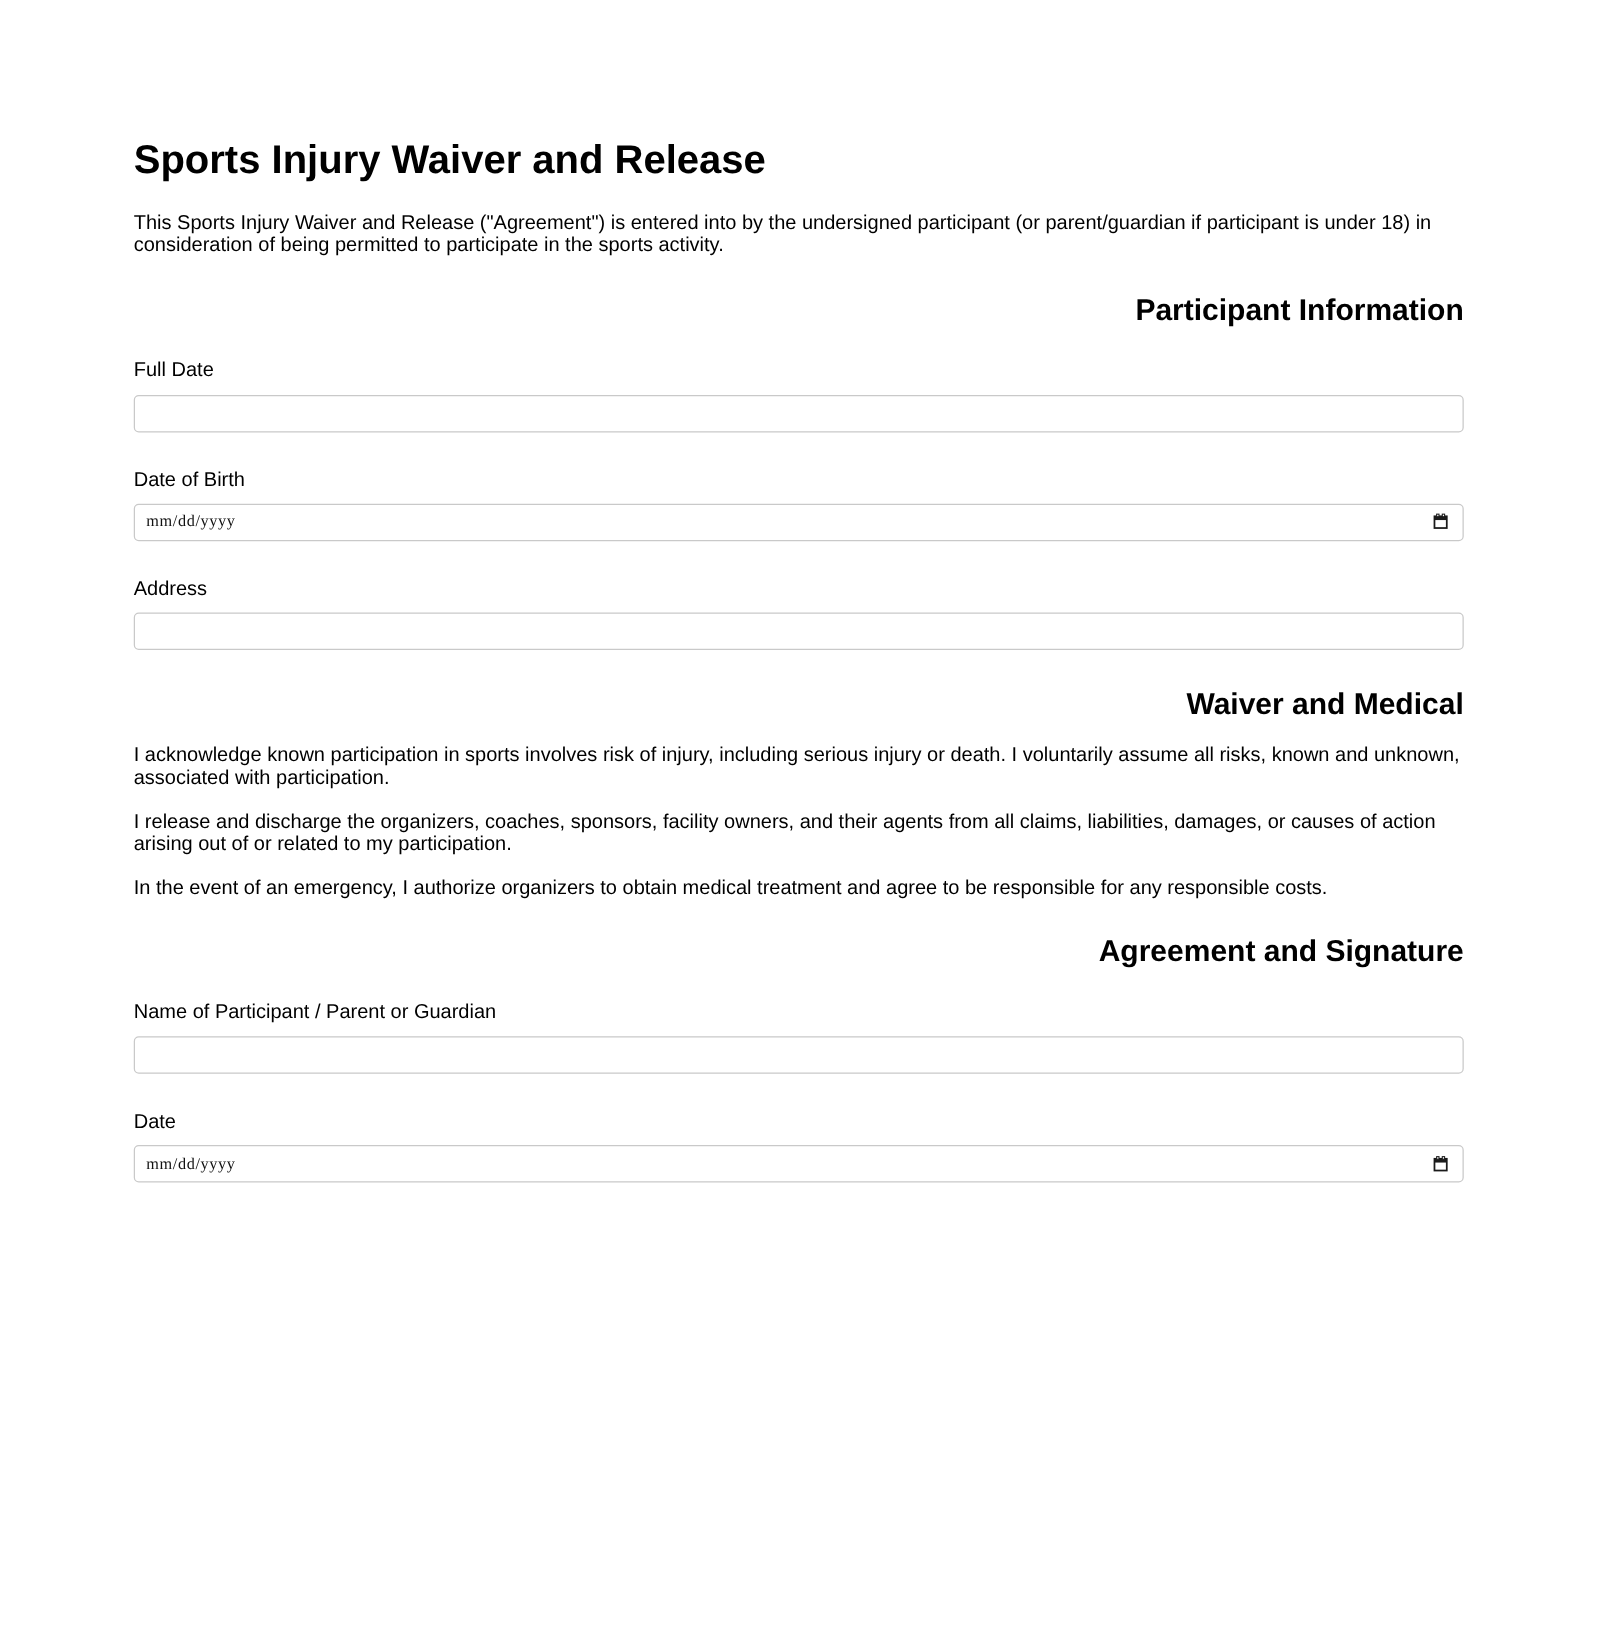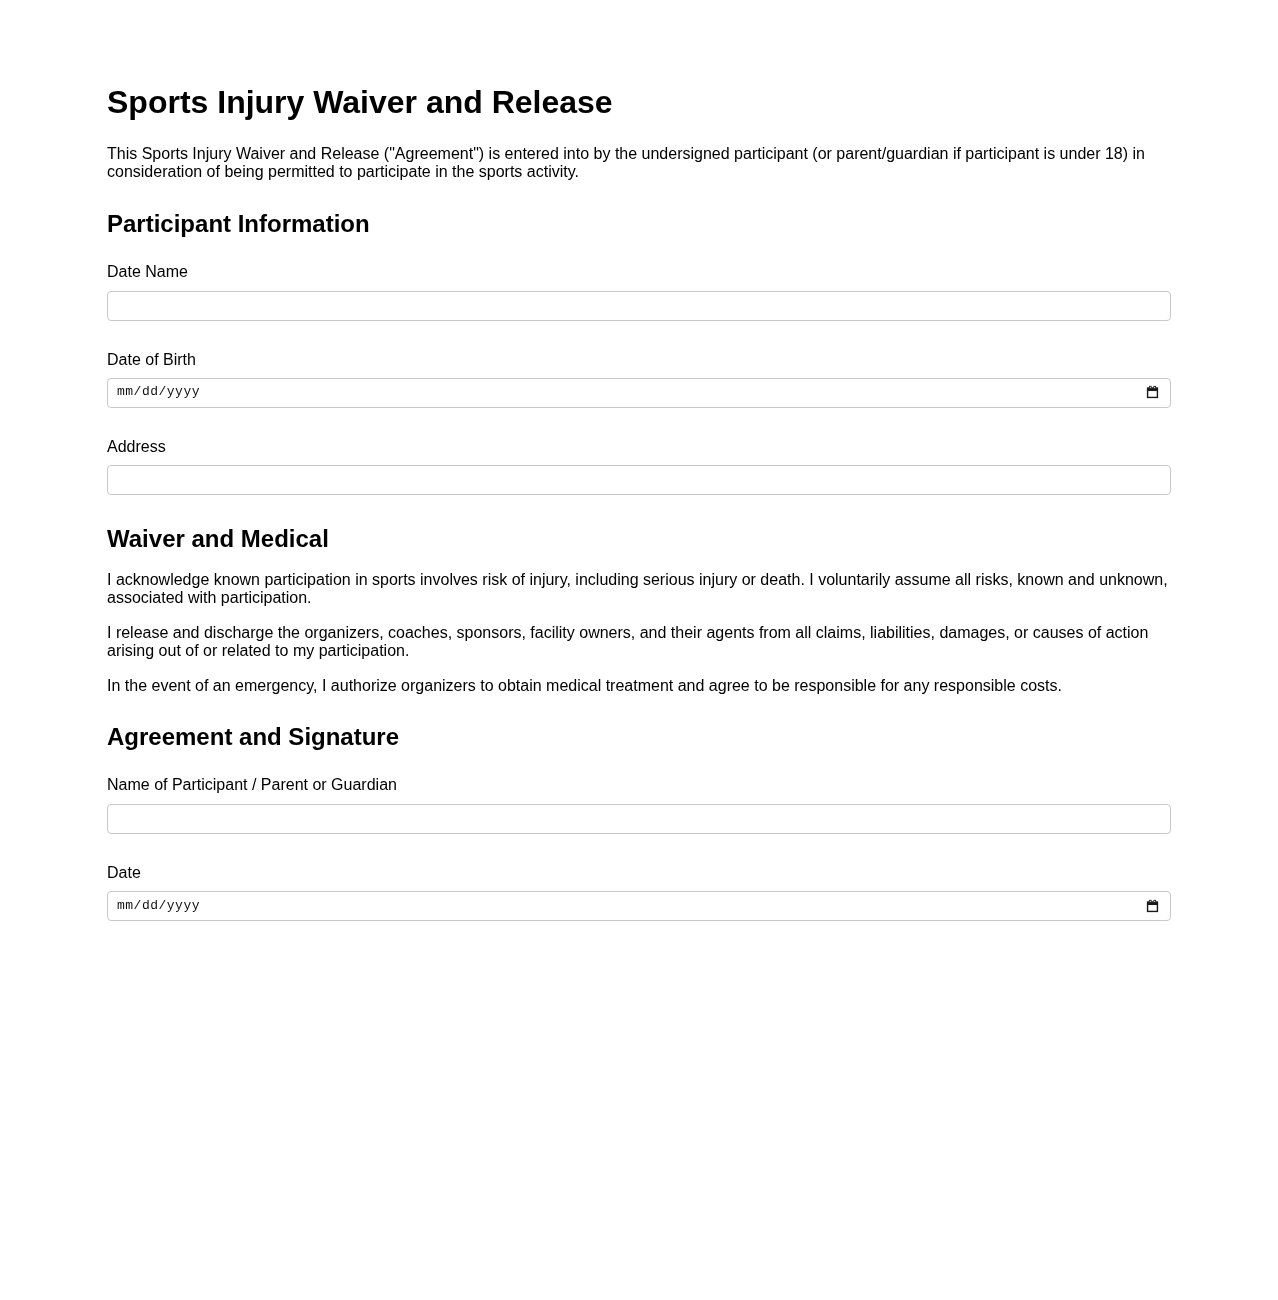--- a/index.html
+++ b/index.html
@@ -8,35 +8,36 @@
     padding: 0;
     background: #ffffff;
     color: #000000;
     font-family: "Liberation Sans", sans-serif;
     font-size: 16px;
     line-height: 1.15;
   }
   .page {
     width: 1064px;
     margin: 0 auto;
-    padding-top: 84px;
+    padding-top: 109px;
     padding-bottom: 120px;
     min-height: 1300px;
   }
   h1 {
     font-size: 32px;
     font-weight: bold;
     margin: 0 0 24px 0;
     line-height: 1.15;
   }
   h2 {
     font-size: 24px;
     font-weight: bold;
     margin: 28px 0 18px 0;
     line-height: 1.15;
+    text-align: right;
   }
   p {
     margin: 16px 0;
     line-height: 1.15;
   }
   p.intro { margin-top: 0; }
   .field {
     margin-top: 26px;
     margin-bottom: 30px;
   }
@@ -57,21 +58,21 @@
     color: #000000;
     outline: none;
   }
   .date-input {
     display: flex;
     align-items: center;
     justify-content: space-between;
     cursor: default;
   }
   .date-text {
-    font-family: Liberation Mono, monospace;
+    font-family: Liberation Serif, serif;
     font-size: 13px;
     letter-spacing: 0.5px;
     color: #111111;
   }
   .calendar-button {
     display: inline-flex;
     align-items: center;
     justify-content: center;
     width: 18px;
     height: 18px;
@@ -94,21 +95,21 @@
 
 <div class="page">
 
   <h1>Sports Injury Waiver and Release</h1>
 
   <p class="intro">This Sports Injury Waiver and Release ("Agreement") is entered into by the undersigned participant (or parent/guardian if participant is under 18) in consideration of being permitted to participate in the sports activity.</p>
 
   <h2>Participant Information</h2>
 
   <div class="field">
-    <label class="field-label" for="full-name">Date Name</label>
+    <label class="field-label" for="full-name">Full Date</label>
     <input id="full-name" type="text" class="text-input" value="" style="">
   </div>
 
   <div class="field">
     <label class="field-label">Date of Birth</label>
     <div class="text-input date-input">
       <span class="date-text">mm/dd/yyyy</span>
       <span class="calendar-button">
         <svg width="15" height="15" viewBox="0 0 16 16" aria-hidden="true">
           <rect x="2.75" y="3.25" width="10.5" height="10" fill="none" stroke="#1a1a1a" stroke-width="1.5"></rect>

